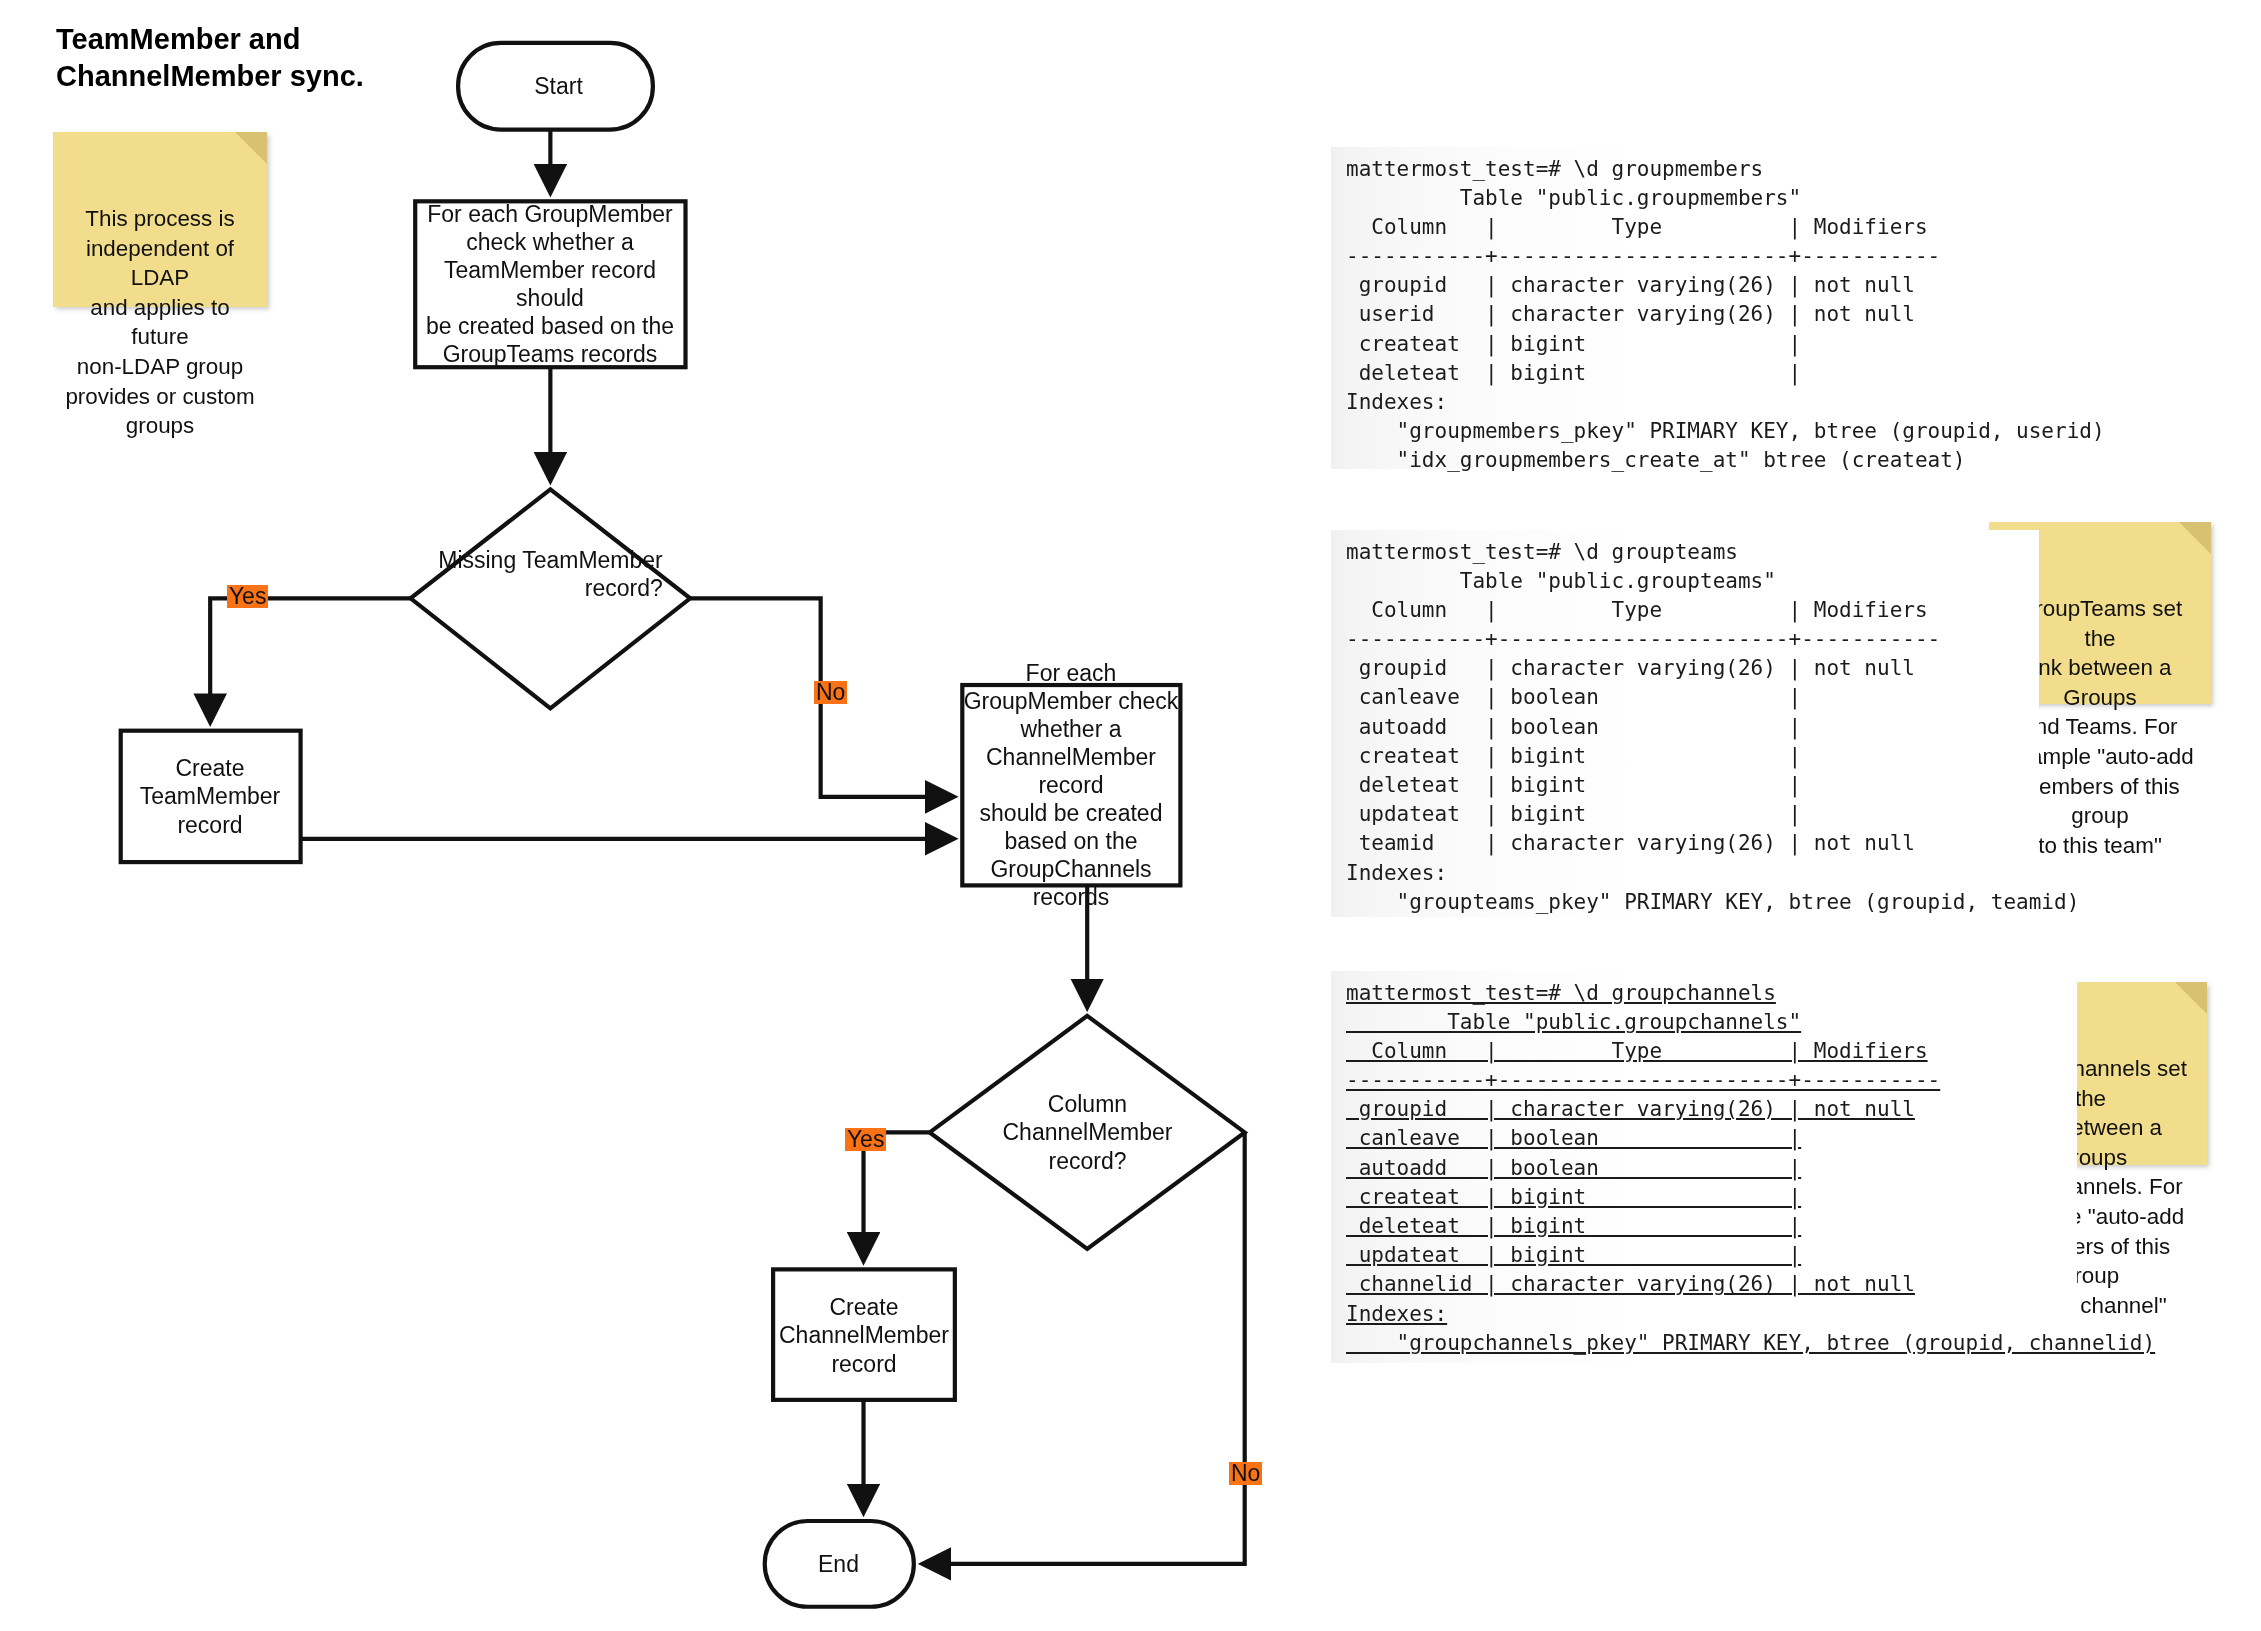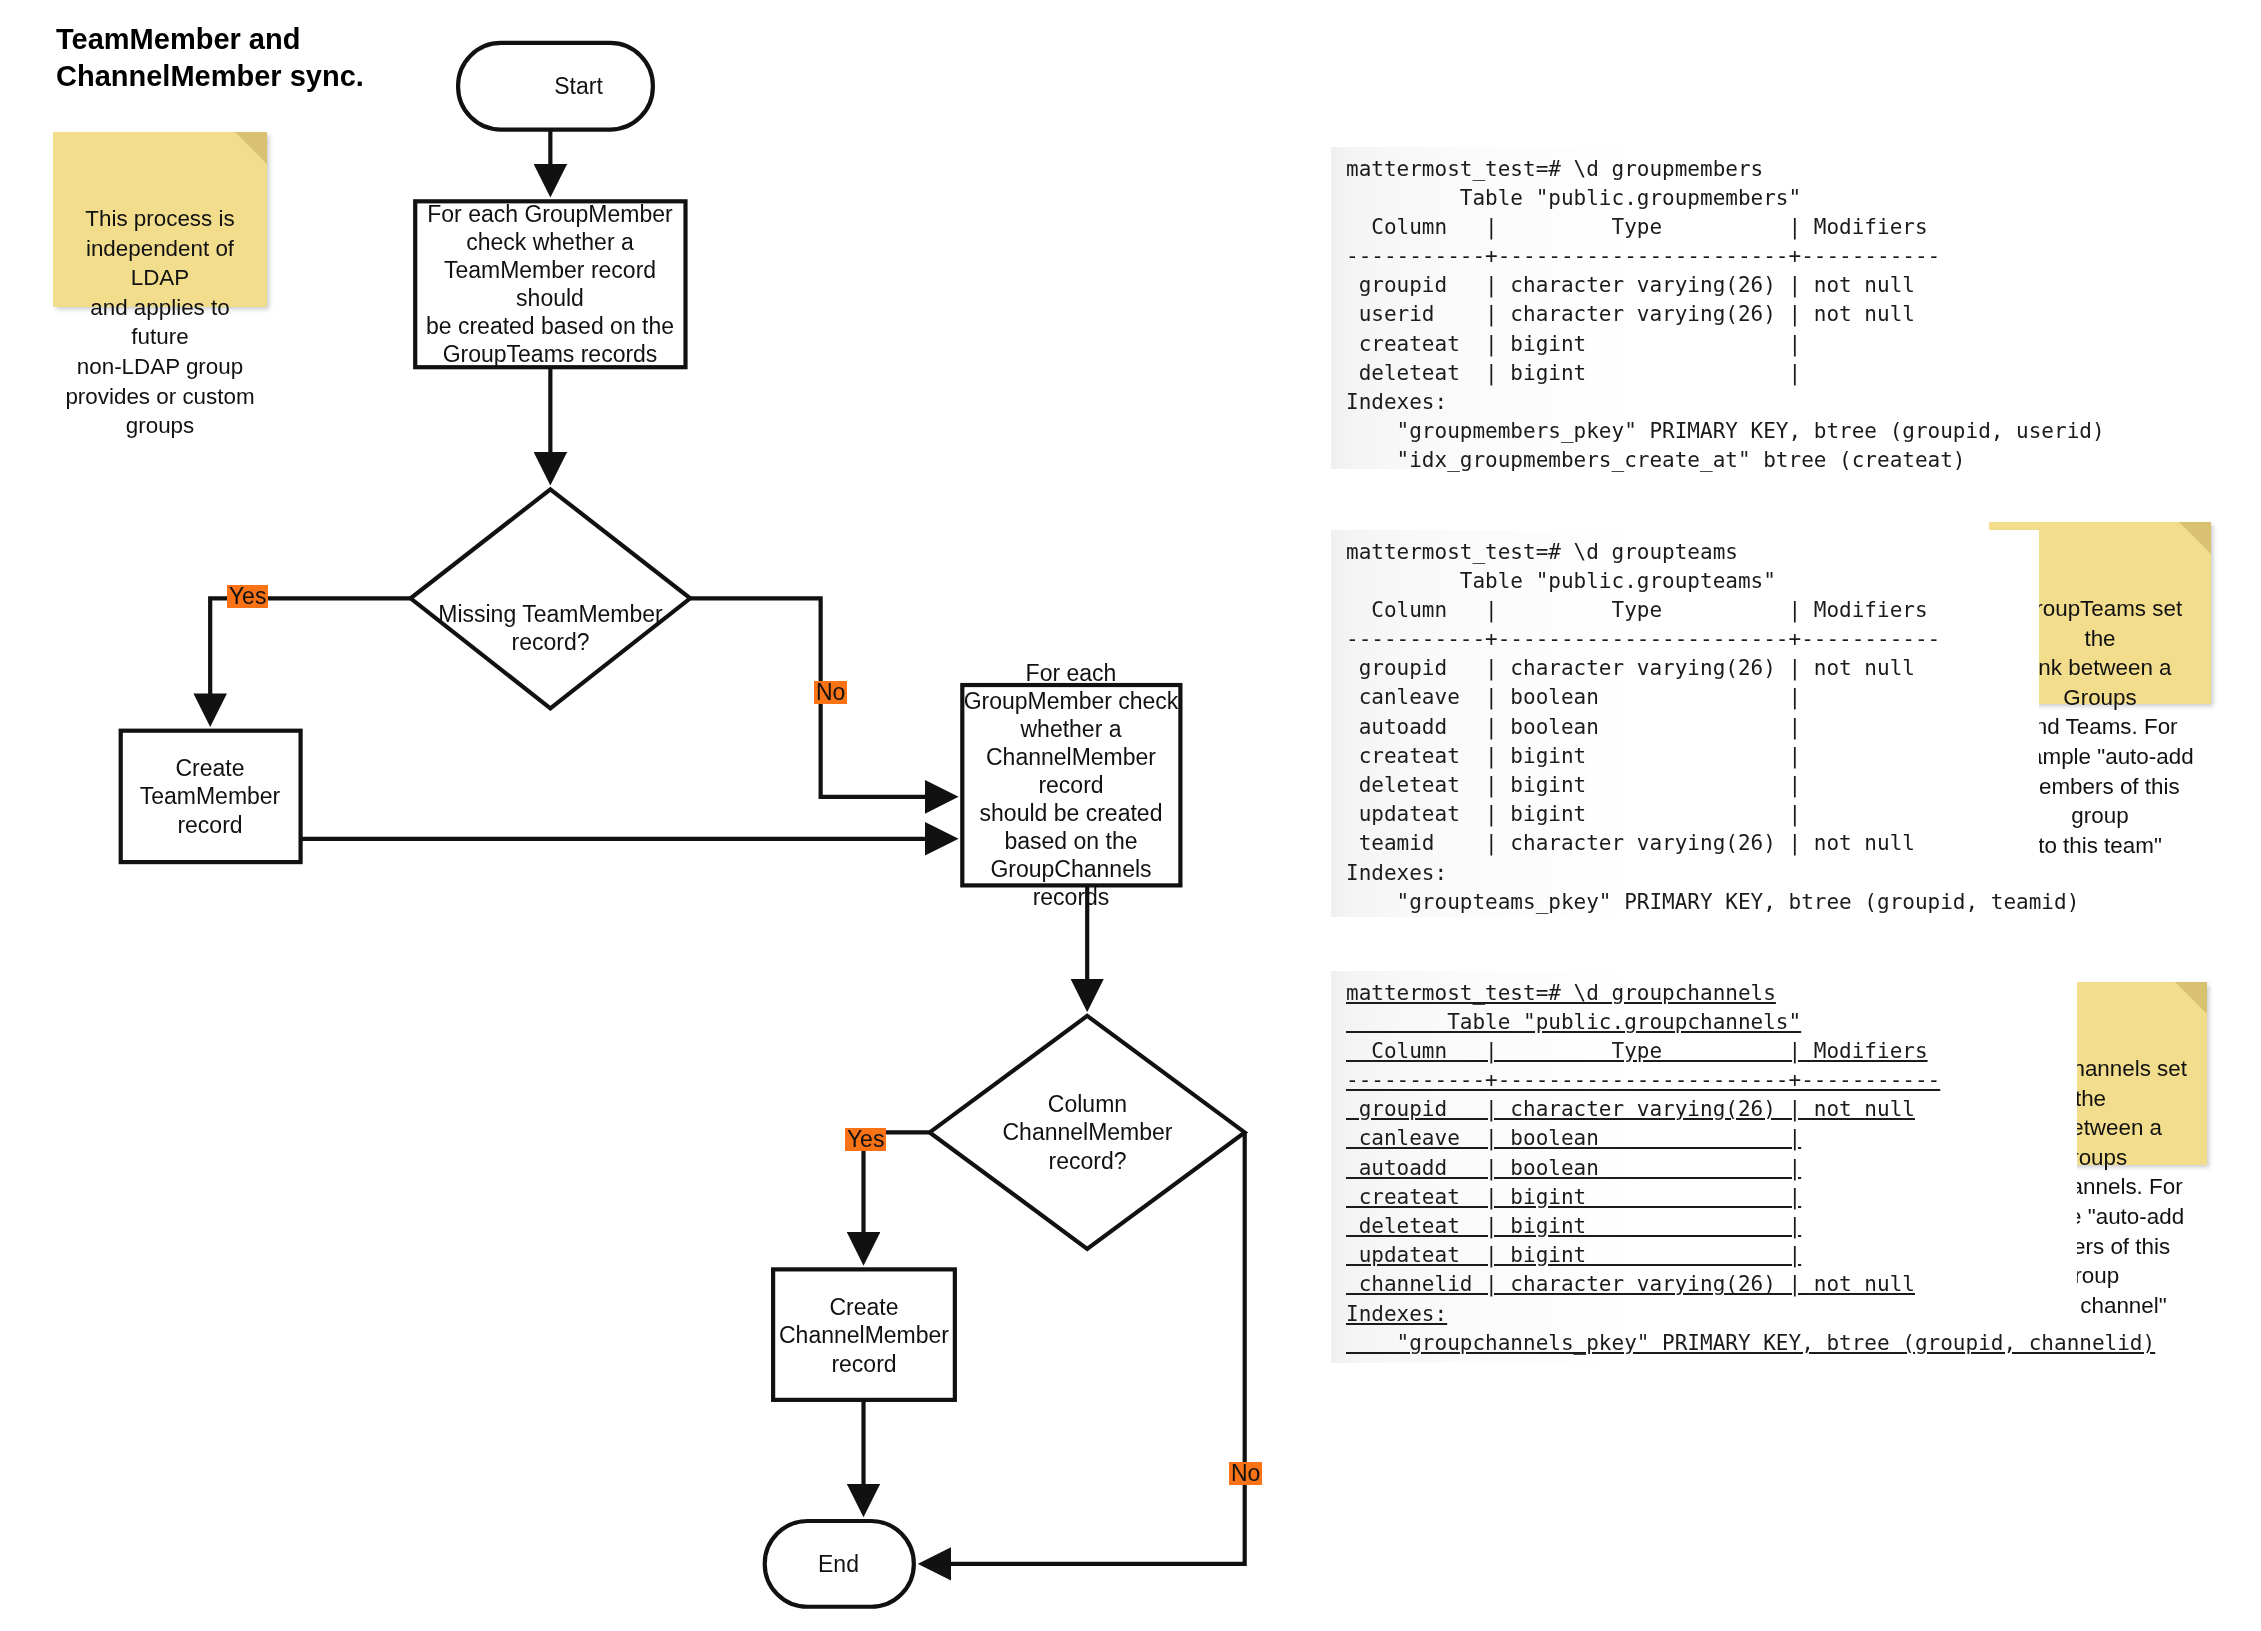--- a/index.html
+++ b/index.html
@@ -144,29 +144,29 @@
       <path d="M 1166 950 L 1166 1080" marker-end="url(#arrow)"></path>
 
       <path d="M 997 1215 L 926 1215 L 926 1352" marker-end="url(#arrow)"></path>
 
       <path d="M 926 1502 L 926 1622" marker-end="url(#arrow)"></path>
 
       <path d="M 1335 1215 L 1335 1678 L 990 1678" marker-end="url(#arrow)"></path>
     </g>
   </svg>
 
-  <div class="node-label" style="left:481px; top:43px; width:195px; height:87px;text-align:center;">Start</div>
+  <div class="node-label" style="left:461px; top:43px; width:195px; height:87px;text-align:center;">Start</div>
 
   <div class="node-label" style="left:415px; top:201px; width:270px; height:166px;">For each GroupMember
 check whether a
 TeamMember record should
 be created based on the
 GroupTeams records</div>
 
-  <div class="node-label" style="left:418px; top:586px; width:265px; height:84px;">Missing TeamMember
+  <div class="node-label" style="left:418px; top:532px; width:265px; height:84px;text-align:right;">Missing TeamMember
 record?</div>
 
   <div class="node-label" style="left:120px; top:731px; width:180px; height:131px;">Create
 TeamMember
 record</div>
 
   <div class="node-label" style="left:962px; top:685px; width:218px; height:200px;">For each
 GroupMember check
 whether a
 ChannelMember record

